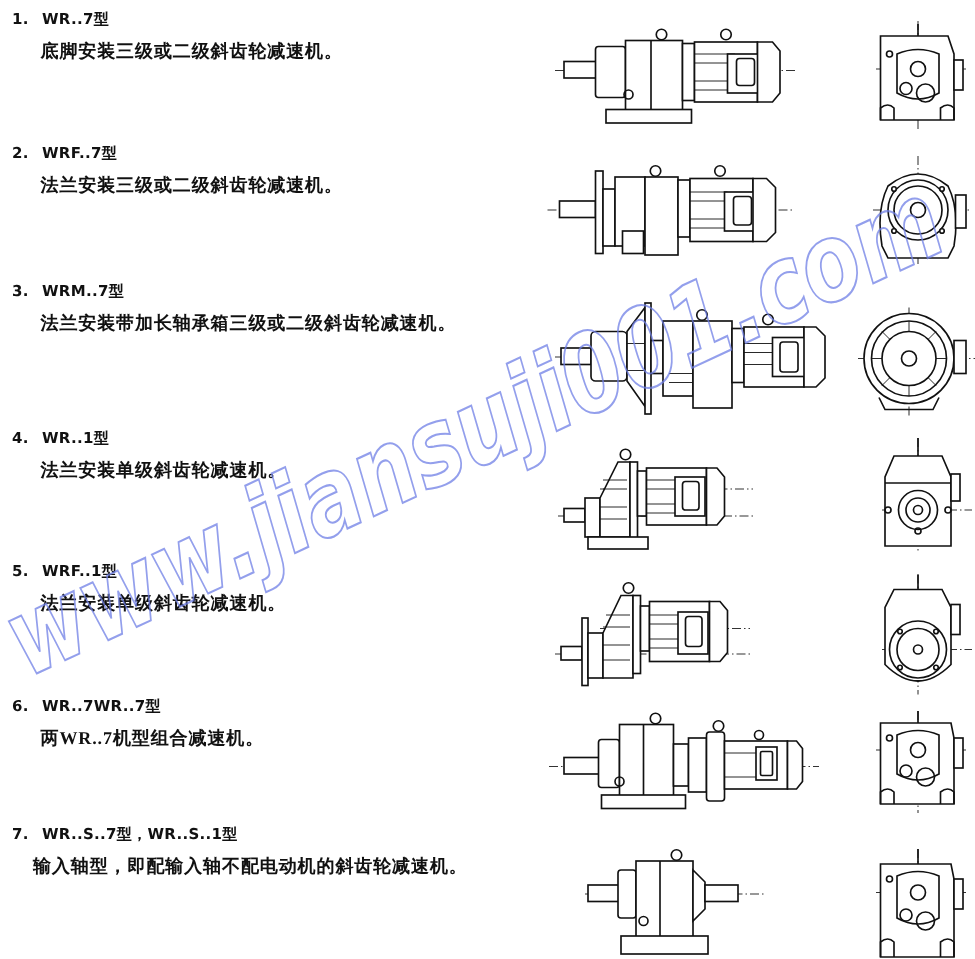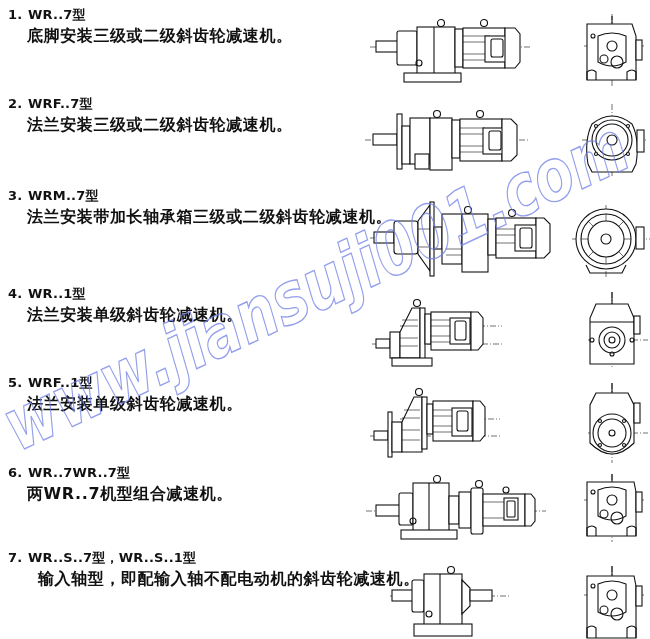--- a/index.html
+++ b/index.html
@@ -1,20 +1,20 @@
 <!DOCTYPE html>
 <html><head>
 <meta charset="utf-8">
 <style>
   html,body{margin:0;padding:0;background:#ffffff;}
   body{width:650px;height:639px;position:relative;overflow:hidden;font-family:"DejaVu Sans","Liberation Sans",sans-serif;color:#111;}
   .item{position:absolute;left:0;width:360px;}
-  .item .head{position:absolute;left:8px;top:0;font-size:13px;font-weight:bold;white-space:nowrap;letter-spacing:0.2px;}
+  .item .head{position:absolute;left:8px;top:0;font-size:10px;font-weight:bold;white-space:nowrap;letter-spacing:0.2px;}
   .item .head .num{display:inline-block;width:20px;}
-  .item .desc{position:absolute;left:27px;top:20px;font-size:16px;font-weight:bold;white-space:nowrap;letter-spacing:0.6px;}
+  .item .desc{position:absolute;left:27px;top:20px;font-size:12px;font-weight:bold;white-space:nowrap;letter-spacing:0.6px;font-family:Liberation Serif, serif;}
   .drawing{position:absolute;}
   .drawing svg{display:block;overflow:visible;}
   .dw{fill:#fff;stroke:#111;stroke-width:1.1;}
   .dn{fill:none;stroke:#111;stroke-width:1.1;}
   .cl{fill:none;stroke:#333;stroke-width:0.7;stroke-dasharray:6 2 1 2;}
   .th{fill:none;stroke:#111;stroke-width:0.6;}
   .wm{position:absolute;left:0;top:0;width:650px;height:639px;pointer-events:none;}
   .wm text{font-family:"DejaVu Sans","Liberation Sans",sans-serif;font-style:italic;font-weight:bold;}
 </style>
 </head>
@@ -39,21 +39,21 @@
 <div class="item" style="top:374px;">
   <div class="head"><span class="num">5.</span><span>WRF..1型</span></div>
   <div class="desc">法兰安装单级斜齿轮减速机。</div>
 </div>
 <div class="item" style="top:464px;">
   <div class="head"><span class="num">6.</span><span>WR..7WR..7型</span></div>
   <div class="desc">两WR..7机型组合减速机。</div>
 </div>
 <div class="item" style="top:549px;">
   <div class="head"><span class="num">7.</span><span>WR..S..7型，WR..S..1型</span></div>
-  <div class="desc" style="left:22px;margin-left:16px;">输入轴型，即配输入轴不配电动机的斜齿轮减速机。</div>
+  <div class="desc" style="left:22px;">输入轴型，即配输入轴不配电动机的斜齿轮减速机。</div>
 </div>
 
 <div class="drawing" style="left:370px;top:18px;">
 <svg width="160" height="68" viewBox="0 0 160 68">
   <line class="cl" x1="0" y1="29" x2="160" y2="29"></line>
   <rect class="dw" x="6" y="23" width="22" height="11"></rect>
   <rect class="dw" x="27" y="13" width="20" height="34" rx="2"></rect>
   <rect class="dw" x="47" y="9" width="38" height="50"></rect>
   <line class="dn" x1="64" y1="9" x2="64" y2="59"></line>
   <rect class="dw" x="34" y="55" width="57" height="9"></rect>

